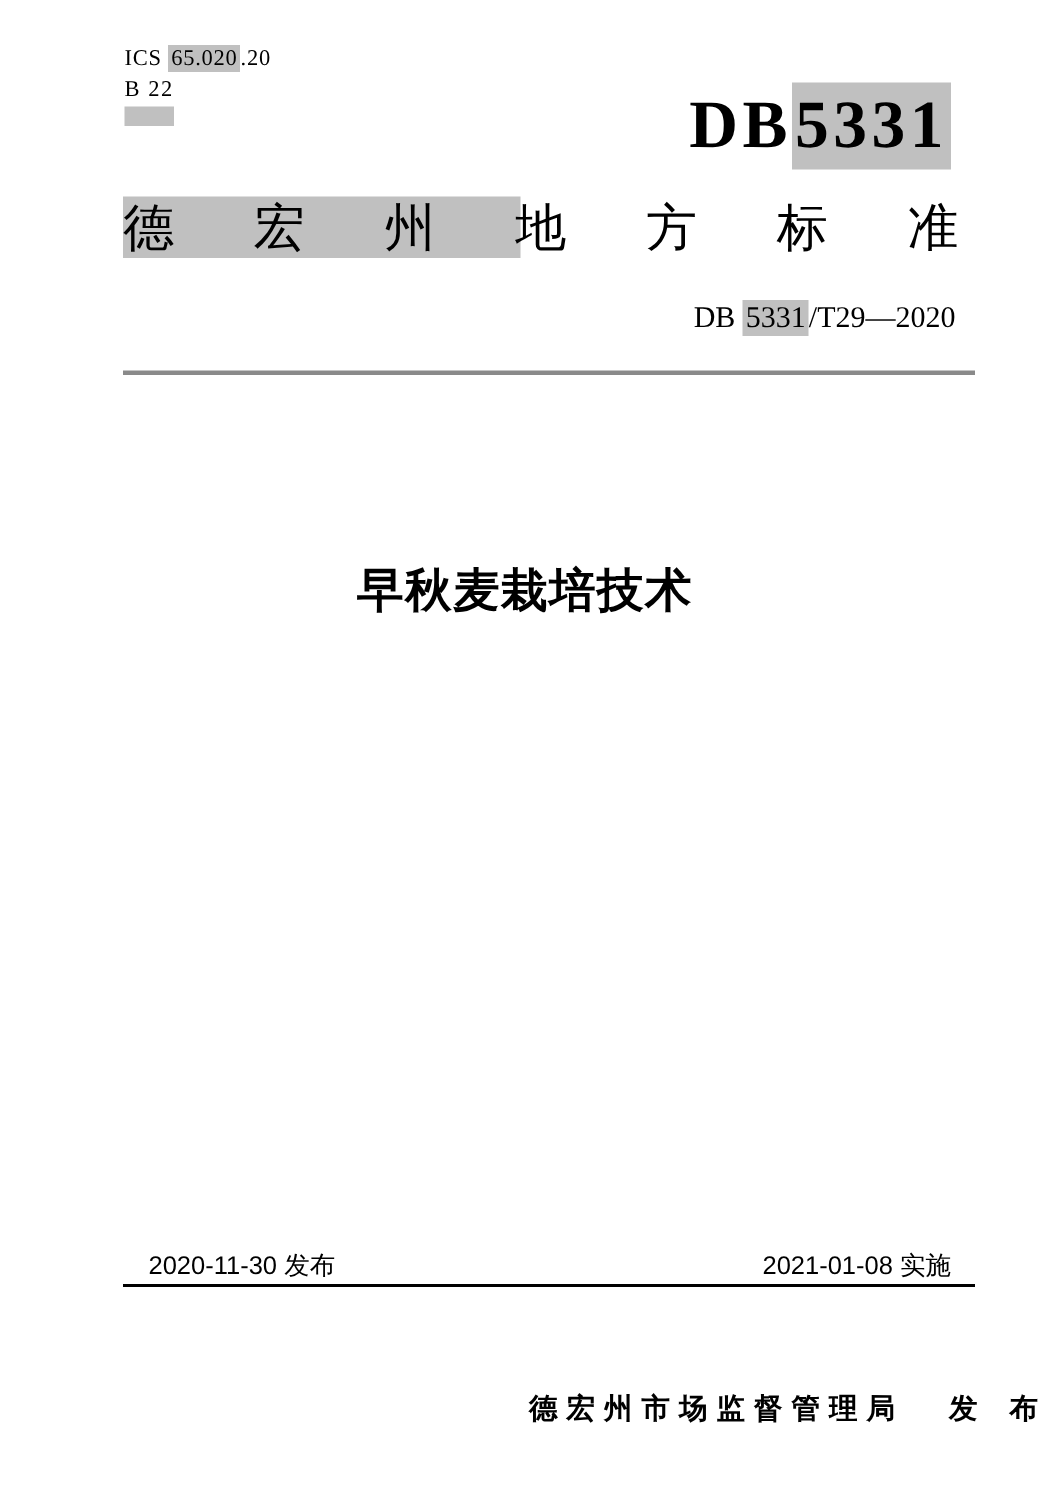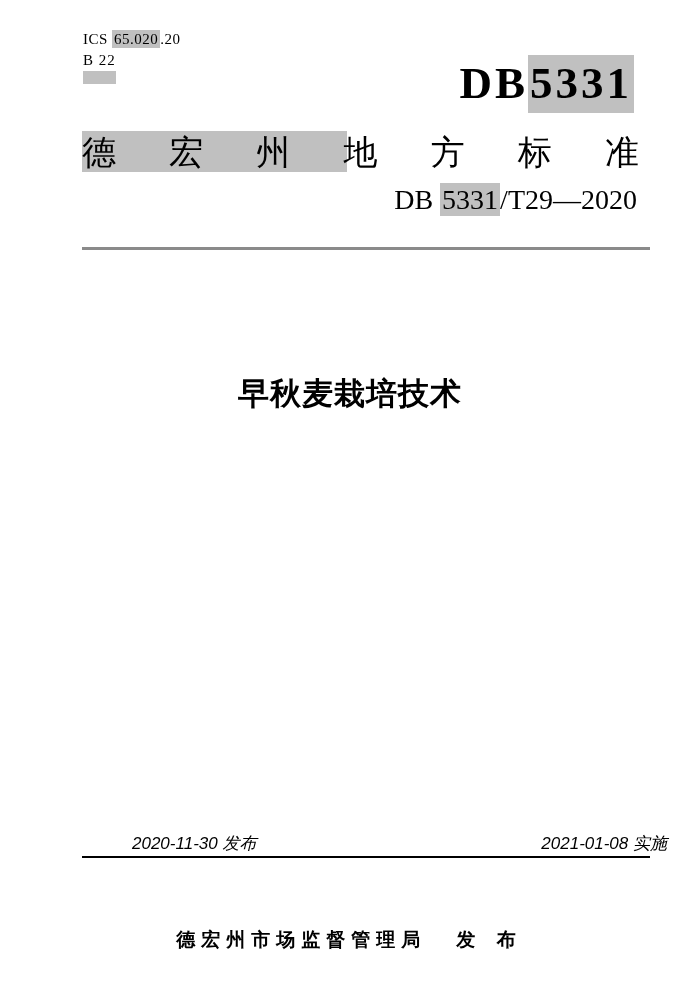--- a/index.html
+++ b/index.html
@@ -62,23 +62,23 @@
     width: 557px;
     display: flex; justify-content: space-between;
     font-family: "Liberation Sans", "DejaVu Sans", sans-serif;
     font-size: 34px; line-height: 38px;
     font-weight: 500;
   }
   .std-name-row span { display: block; }
 
   
   .doc-number {
-    position: absolute; top: 188px; right: 63px;
+    position: absolute; top: 200px; right: 63px;
     font-family: "Liberation Serif", serif;
-    font-size: 28px; line-height: 24px;
+    font-size: 20px; line-height: 24px;
     white-space: nowrap;
   }
   .doc-number .hl { padding: 1px 2px; }
 
   .rule-top {
     position: absolute; left: 82px; top: 247px;
     width: 568px; height: 3px;
     background: var(--rule-gray);
   }
 
@@ -86,40 +86,39 @@
     position: absolute; left: 0; top: 376px;
     width: 700px; text-align: center;
     font-family: "Liberation Sans", "DejaVu Sans", sans-serif;
     font-weight: bold;
     font-size: 31px; line-height: 36px;
     letter-spacing: 1px;
   }
 
   
   .dates-row {
-    position: absolute; left: 99px; top: 834px;
+    position: absolute; left: 66px; top: 834px;
     width: 568px;
     display: flex; justify-content: space-between; align-items: flex-end;
     font-family: "Liberation Sans", "DejaVu Sans", sans-serif;
     font-size: 17px; line-height: 20px;
     white-space: nowrap;
-    font-style: italic;
   }
   .dates-row .issue-date { margin-left: 33px; }
   .rule-bottom {
     position: absolute; left: 82px; top: 856px;
     width: 568px; height: 2px;
     background: var(--text-black);
   }
 
   
   .publisher-row {
     position: absolute; left: 0; top: 900px;
     width: 700px;
-    display: flex; justify-content: center; align-items: baseline;
+    display: flex; justify-content: flex-end; align-items: baseline;
     font-family: "Liberation Sans", "DejaVu Sans", sans-serif;
     font-weight: bold;
     font-size: 19px; line-height: 23px;
     white-space: nowrap;
   }
   .publisher-row .publisher-name { letter-spacing: 6px; }
   .publisher-row .publish-label { margin-left: 30px; letter-spacing: 8px; margin-top: 28px; }
 </style>
 </head>
 <body>

